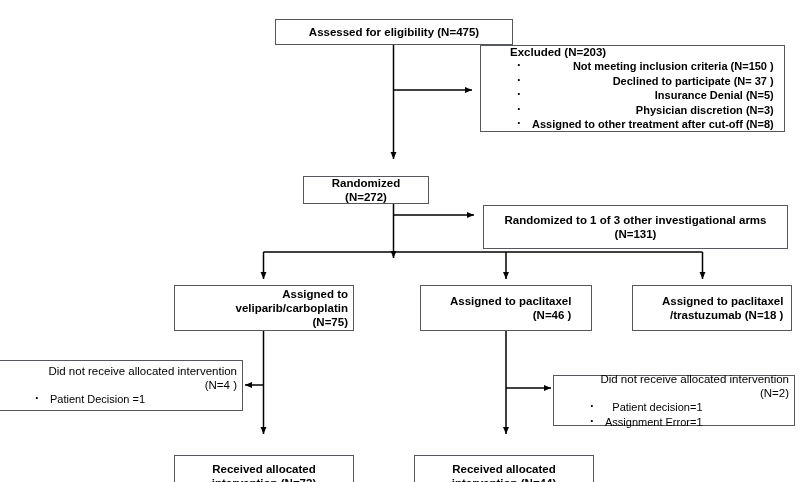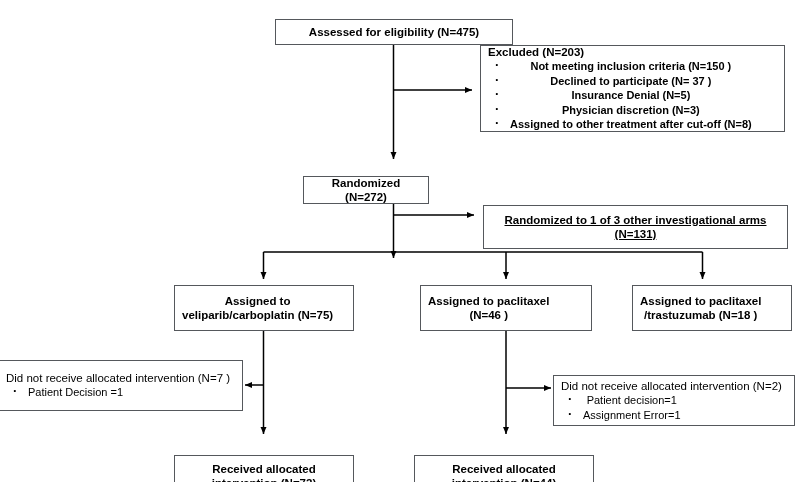--- a/index.html
+++ b/index.html
@@ -28,21 +28,21 @@
     box-sizing: border-box;
     border: 1.6px solid #55585c;
     background: #ffffff;
     color: #000000;
     display: flex;
     flex-direction: column;
     justify-content: center;
     z-index: 2;
   }
   .node.center  { align-items: center; text-align: center; margin-top: 16px; }
-  .node.leftal  { align-items: flex-start; text-align: center; }
+  .node.leftal  { align-items: flex-start; text-align: right; padding-left: 22px; }
   .ttl {
     font-weight: bold;
     font-size: 11.5px;
     line-height: 14px;
     white-space: pre-line;
   }
   .ttl.reg { font-weight: normal; }
   .node.leftal .ttl,
   .node.leftal .lst { padding-left: 7px; padding-right: 5px; }
   .node.center .ttl { padding: 0 8px; }
@@ -113,42 +113,42 @@
       <li>Insurance Denial (N=5)</li>
       <li>Physician discretion (N=3)</li>
       <li>Assigned to other treatment after cut-off (N=8)</li>
     </ul>
   </div>
 
   <div class="node center" style="left:303px; top:160px; width:126px; height:28px;">
     <div class="ttl">Randomized (N=272)</div>
   </div>
 
-  <div class="node center" style="left:483px; top:189px; width:305px; height:44px;text-decoration:underline;">
+  <div class="node center" style="left:483px; top:189px; width:305px; height:44px;">
     <div class="ttl">Randomized to 1 of 3 other investigational arms
 (N=131)</div>
   </div>
 
   <div class="node leftal" style="left:174px; top:285px; width:180px; height:46px;">
     <div class="ttl">Assigned to
 veliparib/carboplatin (N=75)</div>
   </div>
 
   <div class="node leftal" style="left:420px; top:285px; width:172px; height:46px;">
     <div class="ttl">Assigned to paclitaxel
 (N=46 )</div>
   </div>
 
   <div class="node leftal" style="left:632px; top:285px; width:160px; height:46px;">
     <div class="ttl">Assigned to paclitaxel
 /trastuzumab (N=18 )</div>
   </div>
 
   <div class="node leftal" style="left:-2px; top:360px; width:245px; height:51px;">
-    <div class="ttl reg">Did not receive allocated intervention  (N=7 )</div>
+    <div class="ttl reg">Did not receive allocated intervention  (N=4 )</div>
     <ul class="lst reg">
       <li>Patient Decision =1</li>
     </ul>
   </div>
 
   <div class="node leftal" style="left:553px; top:363px; width:242px; height:51px;margin-top:12px;">
     <div class="ttl reg">Did not receive allocated intervention (N=2)</div>
     <ul class="lst reg">
       <li>Patient decision=1</li>
       <li>Assignment Error=1</li>

